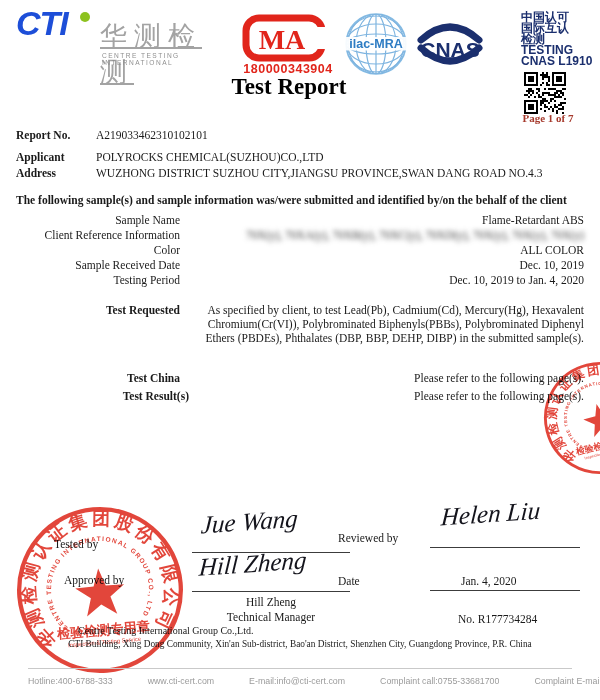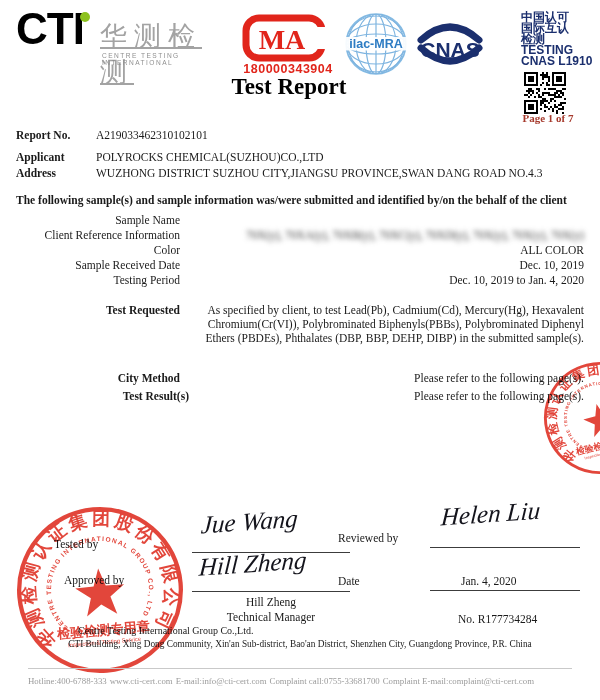--- a/index.html
+++ b/index.html
@@ -2,21 +2,21 @@
 <html><head>
 <meta charset="utf-8">
 <style>
   html,body{margin:0;padding:0;background:#fff;}
   .page{position:relative;width:600px;height:700px;background:#fff;overflow:hidden;
         font-family:"Liberation Serif",serif;color:#1a1a1a;font-size:11.5px;}
 
   
   .cti-logo{position:absolute;left:16px;top:10px;width:210px;height:54px;}
   .cti-word{position:absolute;left:0;top:-6px;font-family:"Liberation Sans",sans-serif;
-            font-weight:800;font-size:44px;letter-spacing:-1px;color:#000000;}
+            font-weight:800;font-size:34px;letter-spacing:-1px;color:#1d4ed8;font-style:italic;}
   .cti-dot{position:absolute;left:64px;top:2px;width:10px;height:10px;border-radius:50%;background:#8dc21f;}
   .cti-cn{position:absolute;left:84px;top:8px;font-size:27px;color:#a3a3a3;letter-spacing:7px;
           font-family:"DejaVu Sans",sans-serif;text-decoration:underline;}
   .cti-sub{position:absolute;left:86px;top:42px;font-family:"Liberation Sans",sans-serif;
            font-size:6.6px;letter-spacing:1.45px;color:#8f8f8f;}
 
   .cma{position:absolute;left:238px;top:14px;width:100px;text-align:center;}
   .cma-num{margin-top:-2px;font-family:"Liberation Sans",sans-serif;font-weight:bold;
            font-size:12.5px;color:#e1251b;letter-spacing:.5px;}
   .report-title{position:absolute;left:224px;top:74px;width:130px;text-align:center;
@@ -53,22 +53,22 @@
   .sline{position:absolute;border-bottom:1.3px solid #3c3c3c;}
   .cname{position:absolute;text-align:center;}
 
   
   .seal{position:absolute;mix-blend-mode:multiply;opacity:.93;}
   .seal-left{left:14px;top:504px;width:172px;height:172px;transform:rotate(-5deg);}
   .seal-right{right:-58px;top:360px;width:116px;height:116px;transform:rotate(-14deg);}
 
   
   .fdiv{position:absolute;left:28px;right:28px;top:668px;border-top:1px solid #c9c9c9;}
-  .footer{position:absolute;left:28px;right:8px;top:676px;display:flex;gap:3px;
-          font-family:Liberation Serif, serif;font-size:8.8px;color:#9b9b9b;white-space:nowrap;}
+  .footer{position:absolute;left:28px;right:8px;top:676px;display:flex;gap:35px;
+          font-family:Liberation Sans, sans-serif;font-size:8.8px;color:#9b9b9b;white-space:nowrap;}
 </style>
 </head>
 <body>
 
 <div class="page">
 
   <div class="cti-logo">
     <div class="cti-word">CTI</div>
     <div class="cti-dot"></div>
     <div class="cti-cn">华测检测</div>
@@ -258,20 +258,21 @@
     <div class="kv">
       <span class="k">Address</span>
       <span class="v">WUZHONG DISTRICT SUZHOU CITY,JIANGSU PROVINCE,SWAN DANG ROAD NO.4.3</span>
     </div>
 
     <div class="intro">The following sample(s) and sample information was/were submitted and identified by/on the behalf of the client</div>
 
     <div class="tbl">
       <div class="row">
         <span class="k">Sample Name</span>
+        <span class="v">Flame-Retardant ABS</span>
       </div>
       <div class="row">
         <span class="k">Client Reference Information</span>
         <span class="v blurred">70X(y), 70XA(y), 70XB(y), 70XC(y), 70XD(y), 70X(y), 70X(y), 70X(y)</span>
       </div>
       <div class="row">
         <span class="k">Color</span>
         <span class="v">ALL COLOR</span>
       </div>
       <div class="row">
@@ -282,21 +283,21 @@
         <span class="k">Testing Period</span>
         <span class="v">Dec. 10, 2019 to Jan. 4, 2020</span>
       </div>
     </div>
 
     <div class="row sec-label mt16">
       <span class="k">Test Requested</span>
       <span class="v">As specified by client, to test Lead(Pb), Cadmium(Cd), Mercury(Hg), Hexavalent Chromium(Cr(VI)), Polybrominated Biphenyls(PBBs), Polybrominated Diphenyl Ethers (PBDEs), Phthalates (DBP, BBP, DEHP, DIBP) in the submitted sample(s).</span>
     </div>
     <div class="row sec-label mt26">
-      <span class="k">City Method</span>
+      <span class="k">Test China</span>
       <span class="v">Please refer to the following page(s).</span>
     </div>
     <div class="row sec-label mt4">
       <span class="k">Test Result(s)</span>
       <span class="v">Please refer to the following page(s).</span>
     </div>
   </div>
 
   <div class="sigsec">
     <span class="slabel" style="left:38px;top:38px;">Tested by</span>

